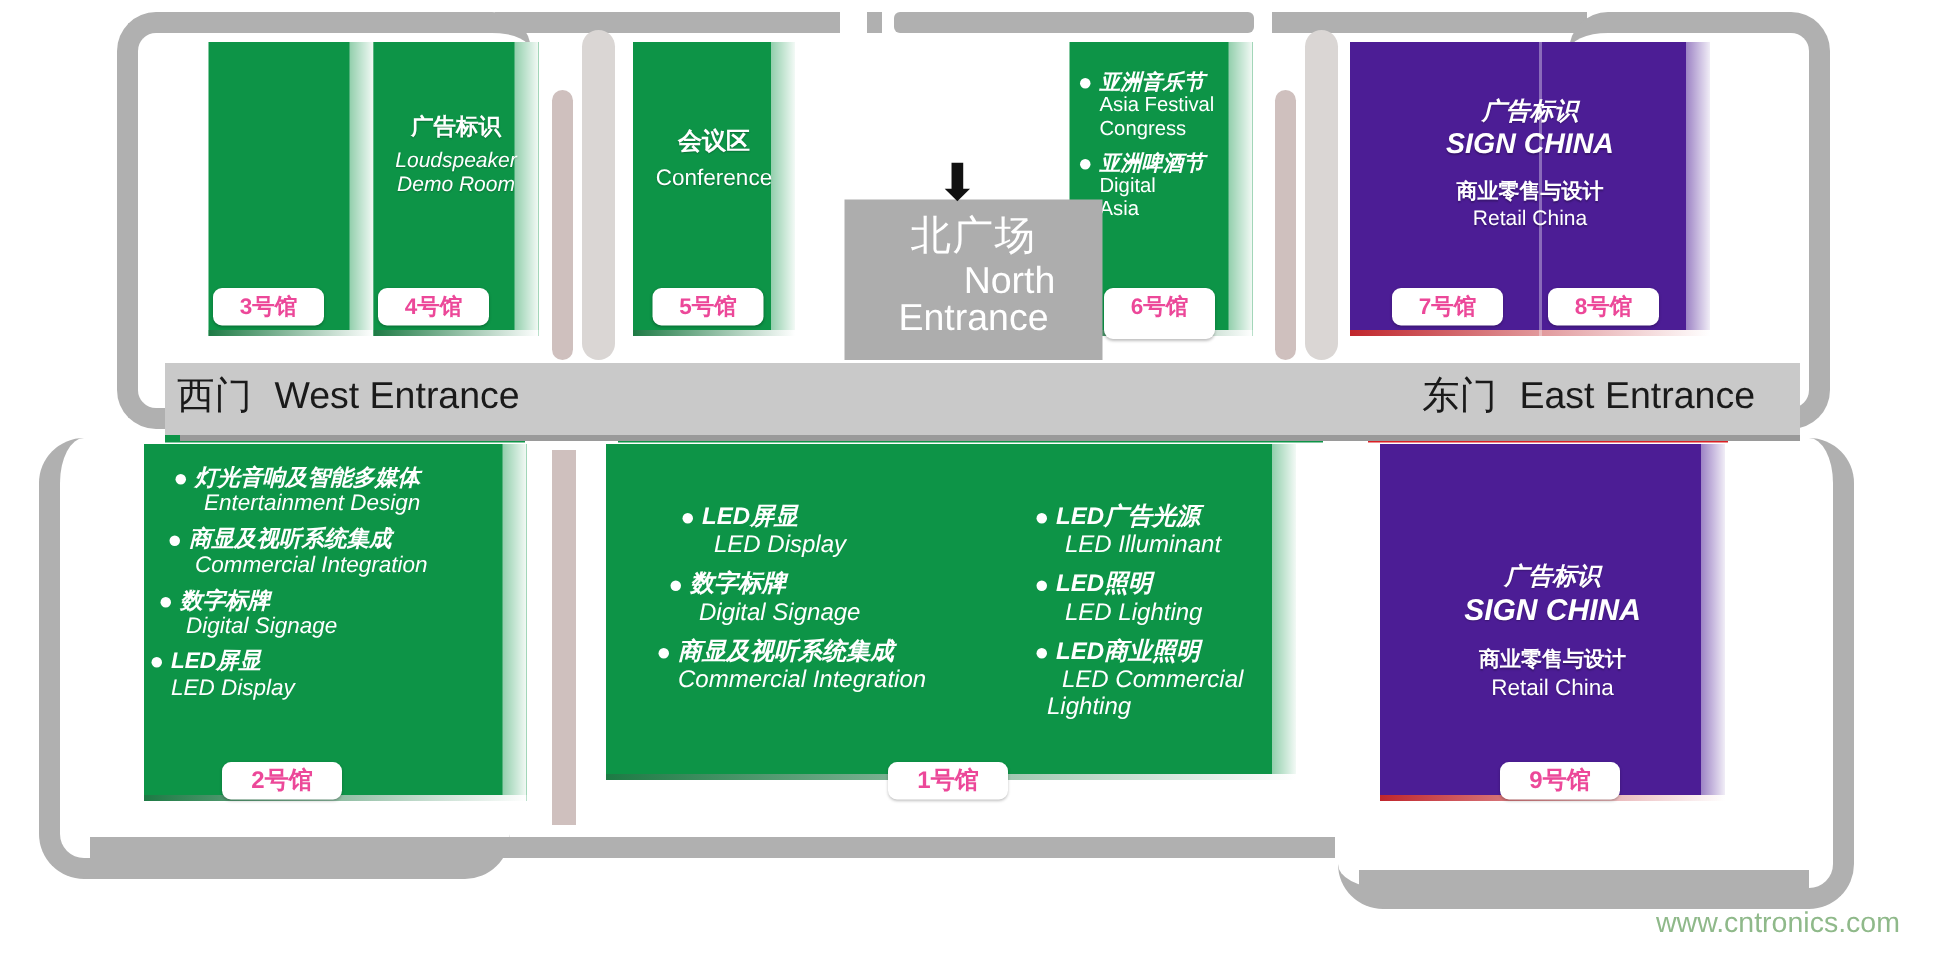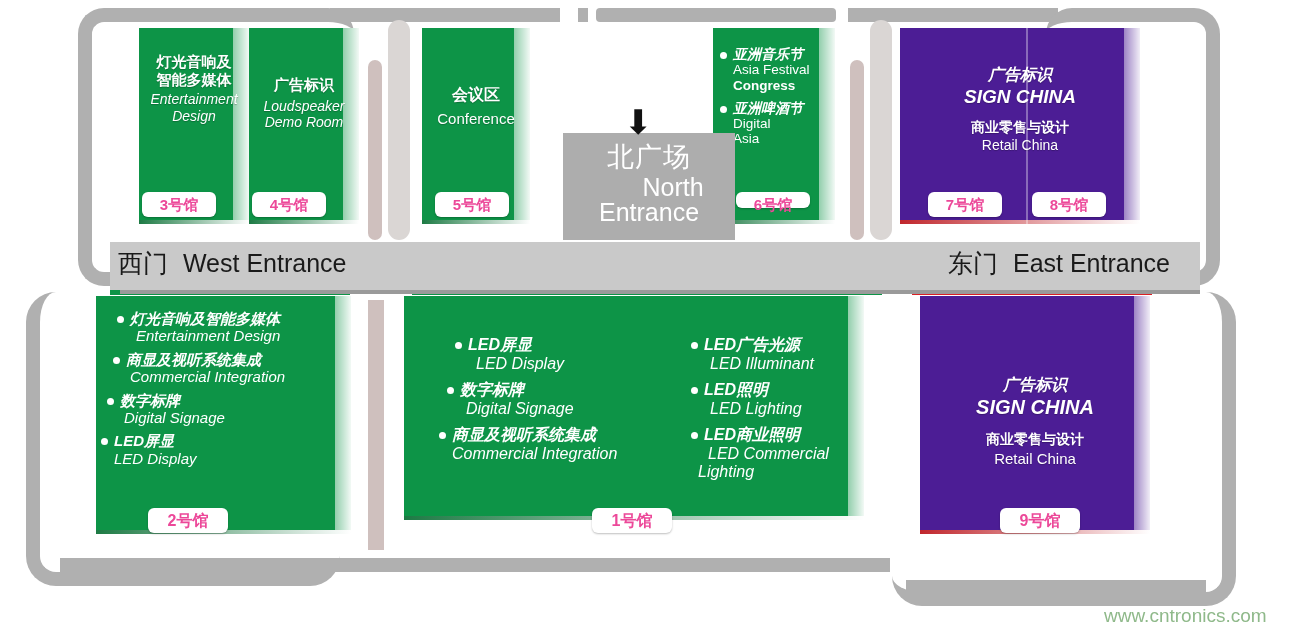--- a/index.html
+++ b/index.html
@@ -169,26 +169,20 @@
   <div id="north-arrow" style="left:624px;top:105px;">⬇</div>
   <div id="north-plaza" style="left:563px;top:133px;width:172px;height:107px;">
     <div style="font-size:27px;font-weight:normal;padding-top:6px;letter-spacing:1px;">北广场</div>
     <div style="font-size:25px;margin-top:-2px;padding-left:48px;">North</div>
     <div style="font-size:25px;margin-top:-4px;">Entrance</div>
   </div>
 
   <div class="hall hall-green" style="left:139px;top:28px;width:110px;height:196px;">
     <div class="side-r"></div>
     <div class="base-g"></div>
-    <div class="hall-text" style="padding-top:25px;font-size:15px;">
-      <div class="cn">灯光音响及</div>
-      <div class="cn">智能多媒体</div>
-      <div class="en" style="font-size:14px;margin-top:3px;">Entertainment</div>
-      <div class="en" style="font-size:14px;">Design</div>
-    </div>
   </div>
   <div class="plate" style="left:142px;top:192px;width:74px;height:25px;line-height:25px;font-size:15px;">
     <span>3号馆</span>
   </div>
 
   <div class="hall hall-green" style="left:249px;top:28px;width:110px;height:196px;">
     <div class="side-r"></div>
     <div class="base-g"></div>
     <div class="hall-text" style="padding-top:48px;font-size:15px;">
       <div class="cn">广告标识</div>
@@ -213,31 +207,31 @@
   </div>
 
   <div class="hall hall-green" style="left:713px;top:28px;width:122px;height:196px;">
     <div class="side-r"></div>
     <div class="base-g"></div>
     <div class="bullets" style="padding:18px 6px 0 20px;font-size:14px;text-align:left;">
       <div class="bullet-item">
         <span class="dot"></span>
         <div class="bi-cn" style="font-size:14px;">亚洲音乐节</div>
         <div class="en-plain" style="font-size:13.5px;">Asia Festival</div>
-        <div class="en-plain" style="font-size:13.5px;font-weight:bold;">Congress</div>
+        <div class="en-plain" style="font-size:13.5px;">Congress</div>
       </div>
       <div class="bullet-item">
         <span class="dot"></span>
         <div class="bi-cn" style="font-size:14px;">亚洲啤酒节</div>
         <div class="en-plain" style="font-size:13.5px;">Digital</div>
         <div class="en-plain" style="font-size:13.5px;">Asia</div>
       </div>
     </div>
   </div>
-  <div class="plate" style="left:736px;top:192px;width:74px;height:16px;line-height:25px;font-size:15px;">
+  <div class="plate" style="left:736px;top:192px;width:74px;height:34px;line-height:25px;font-size:15px;">
     <span>6号馆</span>
   </div>
 
   <div class="hall hall-red" style="left:900px;top:28px;width:240px;height:196px;">
     <div class="side-r-red"></div>
     <div class="base-r"></div>
     <div style="position:absolute;left:126px;top:0;width:2px;height:100%;background:rgba(255,255,255,.35);z-index:4;"></div>
     <div class="hall-text" style="padding-top:38px;font-size:17px;">
       <div class="cn en" style="font-weight:bold;font-size:16px;">广告标识</div>
       <div class="en" style="font-weight:bold;font-size:19px;margin-top:1px;">SIGN CHINA</div>

